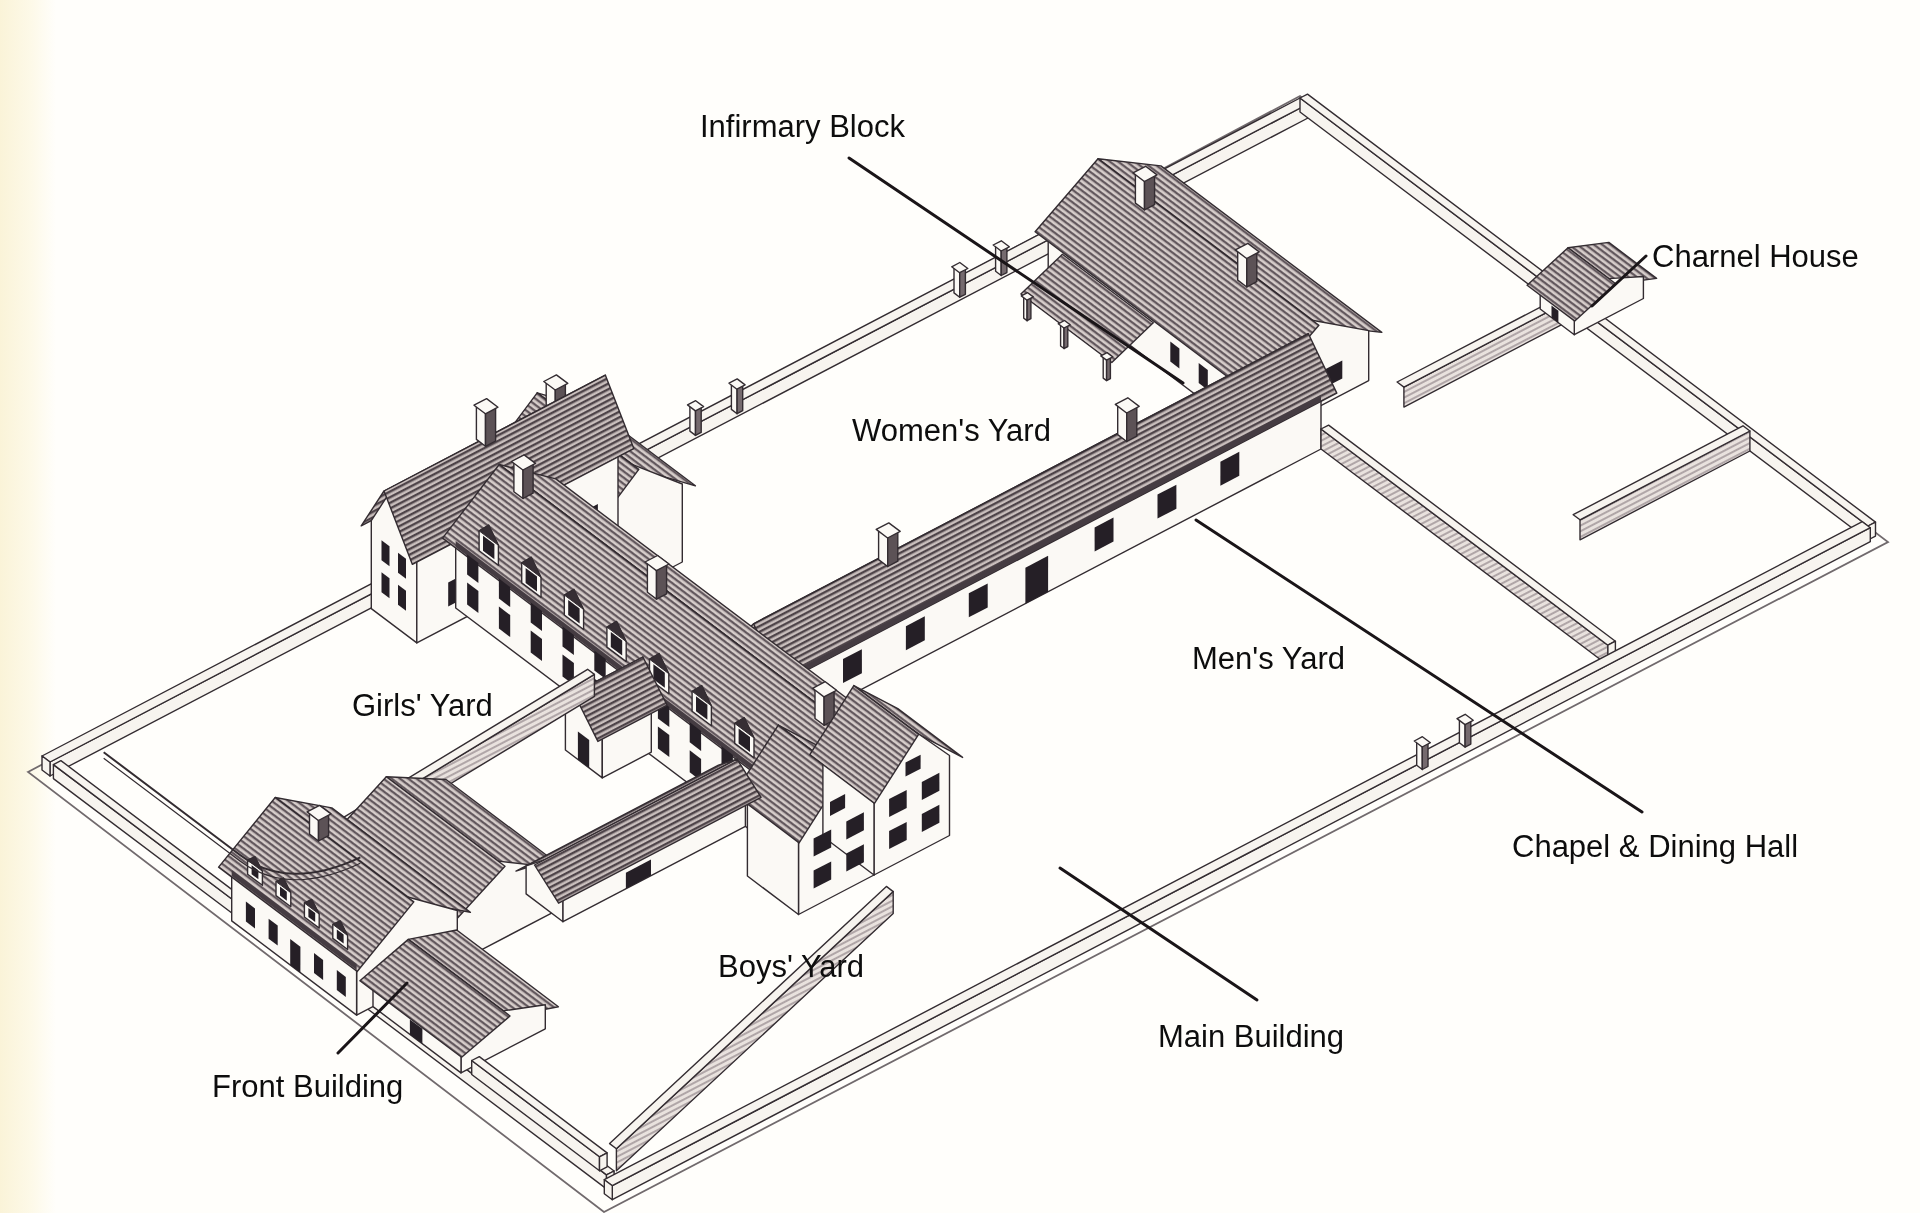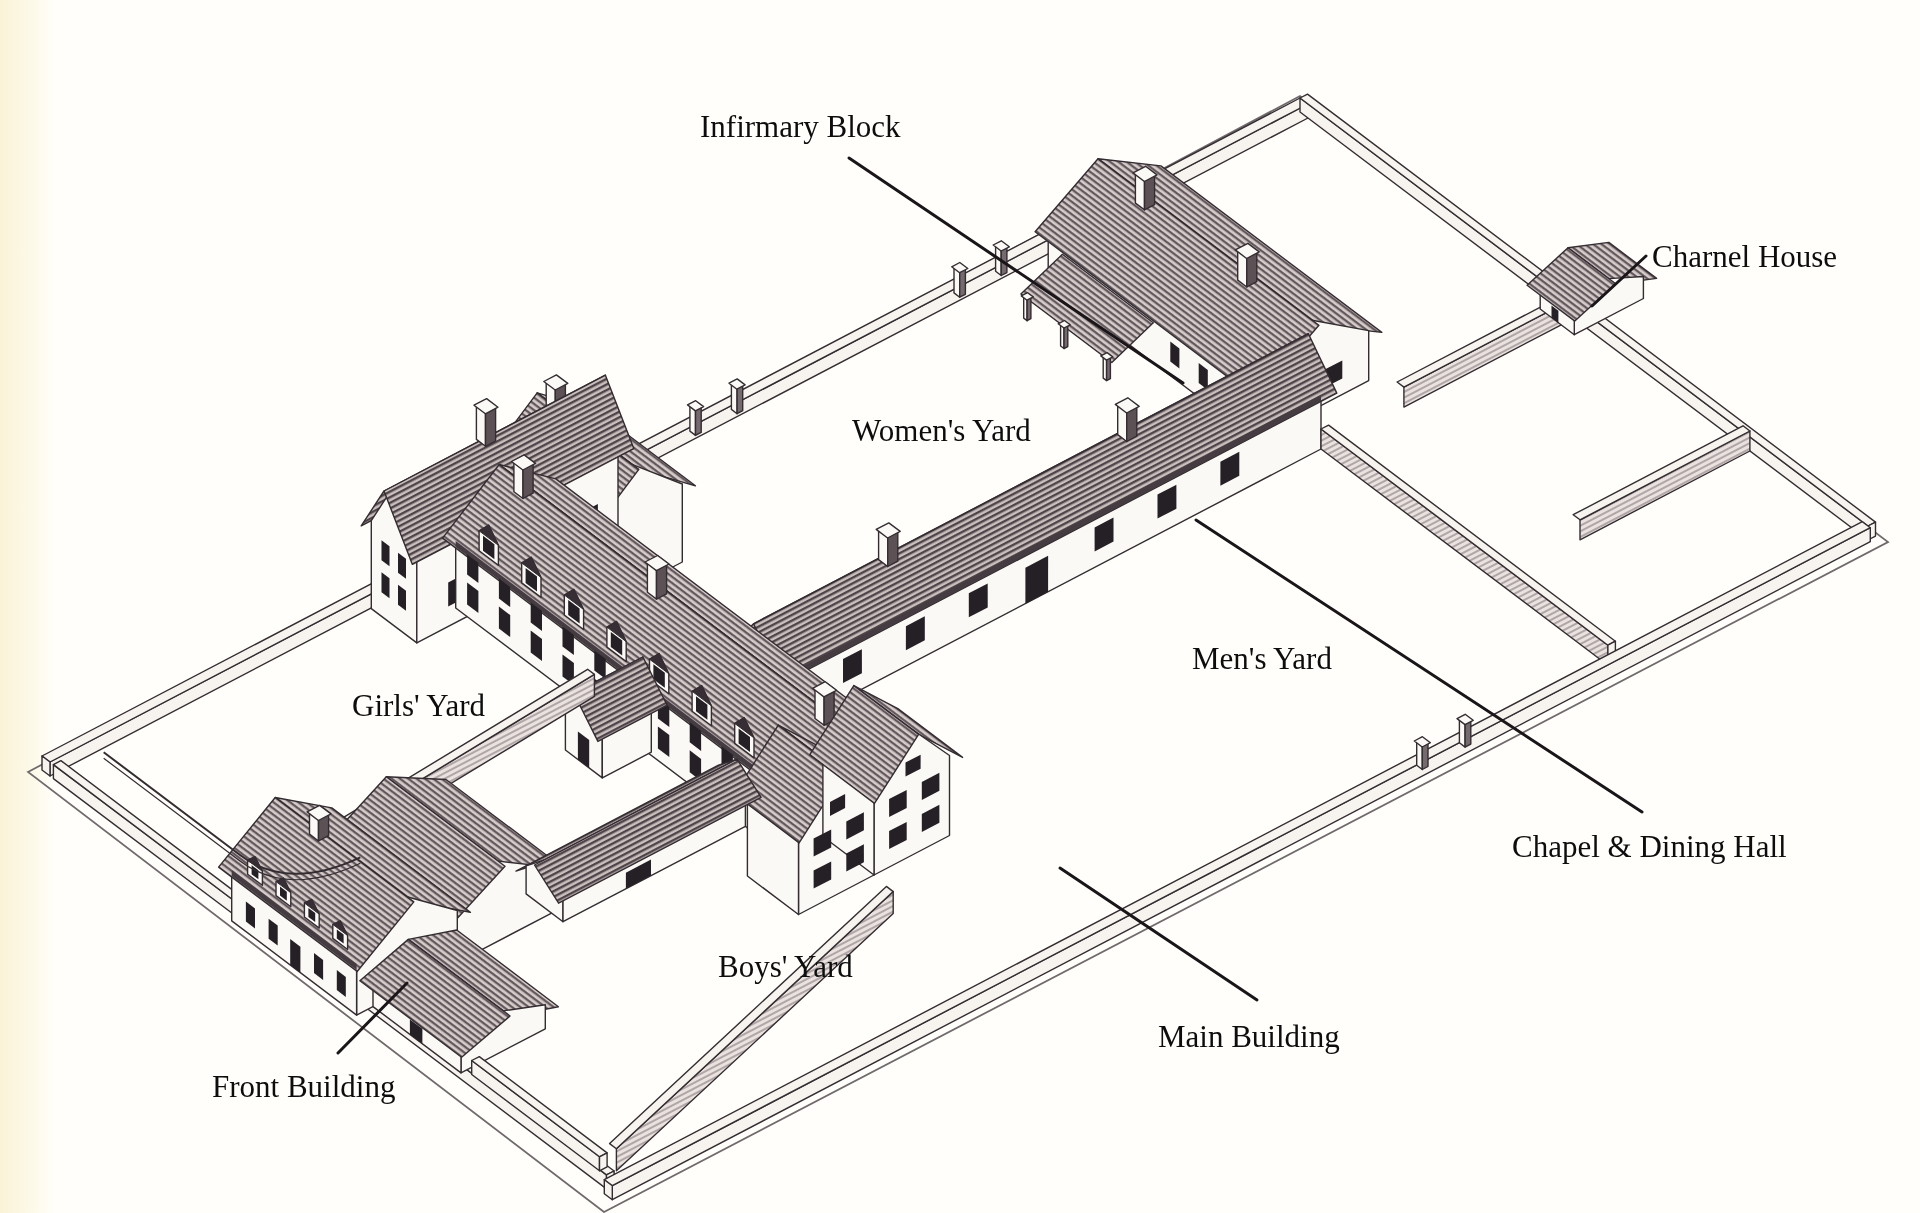--- a/index.html
+++ b/index.html
@@ -1,17 +1,17 @@
 <!DOCTYPE html>
 <html><head>
 <meta charset="utf-8">
 <style>
   html,body{margin:0;padding:0;background:#ffffff;}
   #stage{position:relative;width:1920px;height:1213px;background:#fffefb;overflow:hidden;
-         font-family:Liberation Serif, serif;}
+         font-family:Liberation Sans, sans-serif;}
   #stage .page-edge{position:absolute;left:0;top:0;width:56px;height:100%;
          background:linear-gradient(90deg,#faf3d8,#fdf9e8 55%,#fffefb);}
   svg{position:absolute;left:0;top:0;}
   .lbl{font-size:31px;fill:#0d0d0d;}
   .leader{stroke:#1a1518;stroke-width:3;fill:none;stroke-linecap:round;}
 </style>
 </head>
 <body>
 
 <div id="stage">

